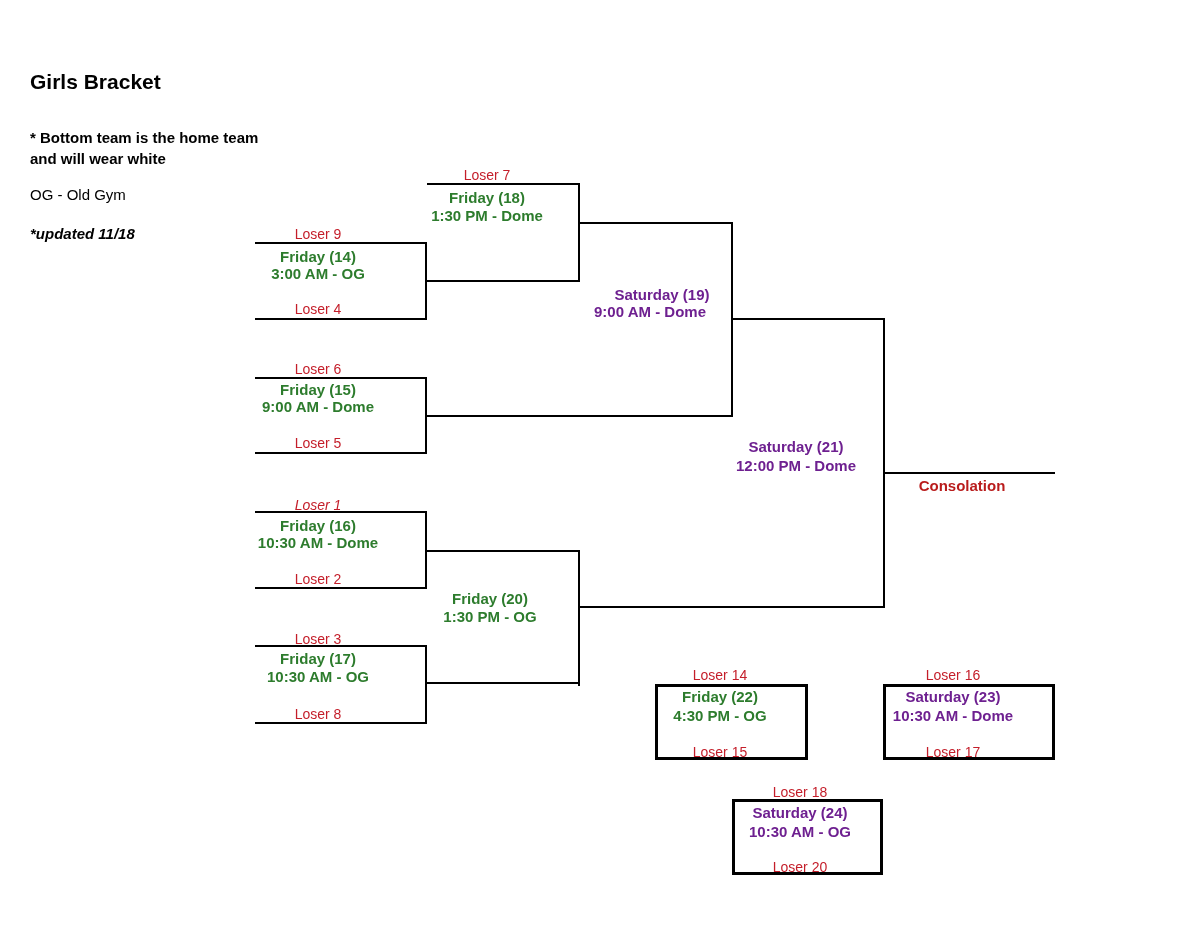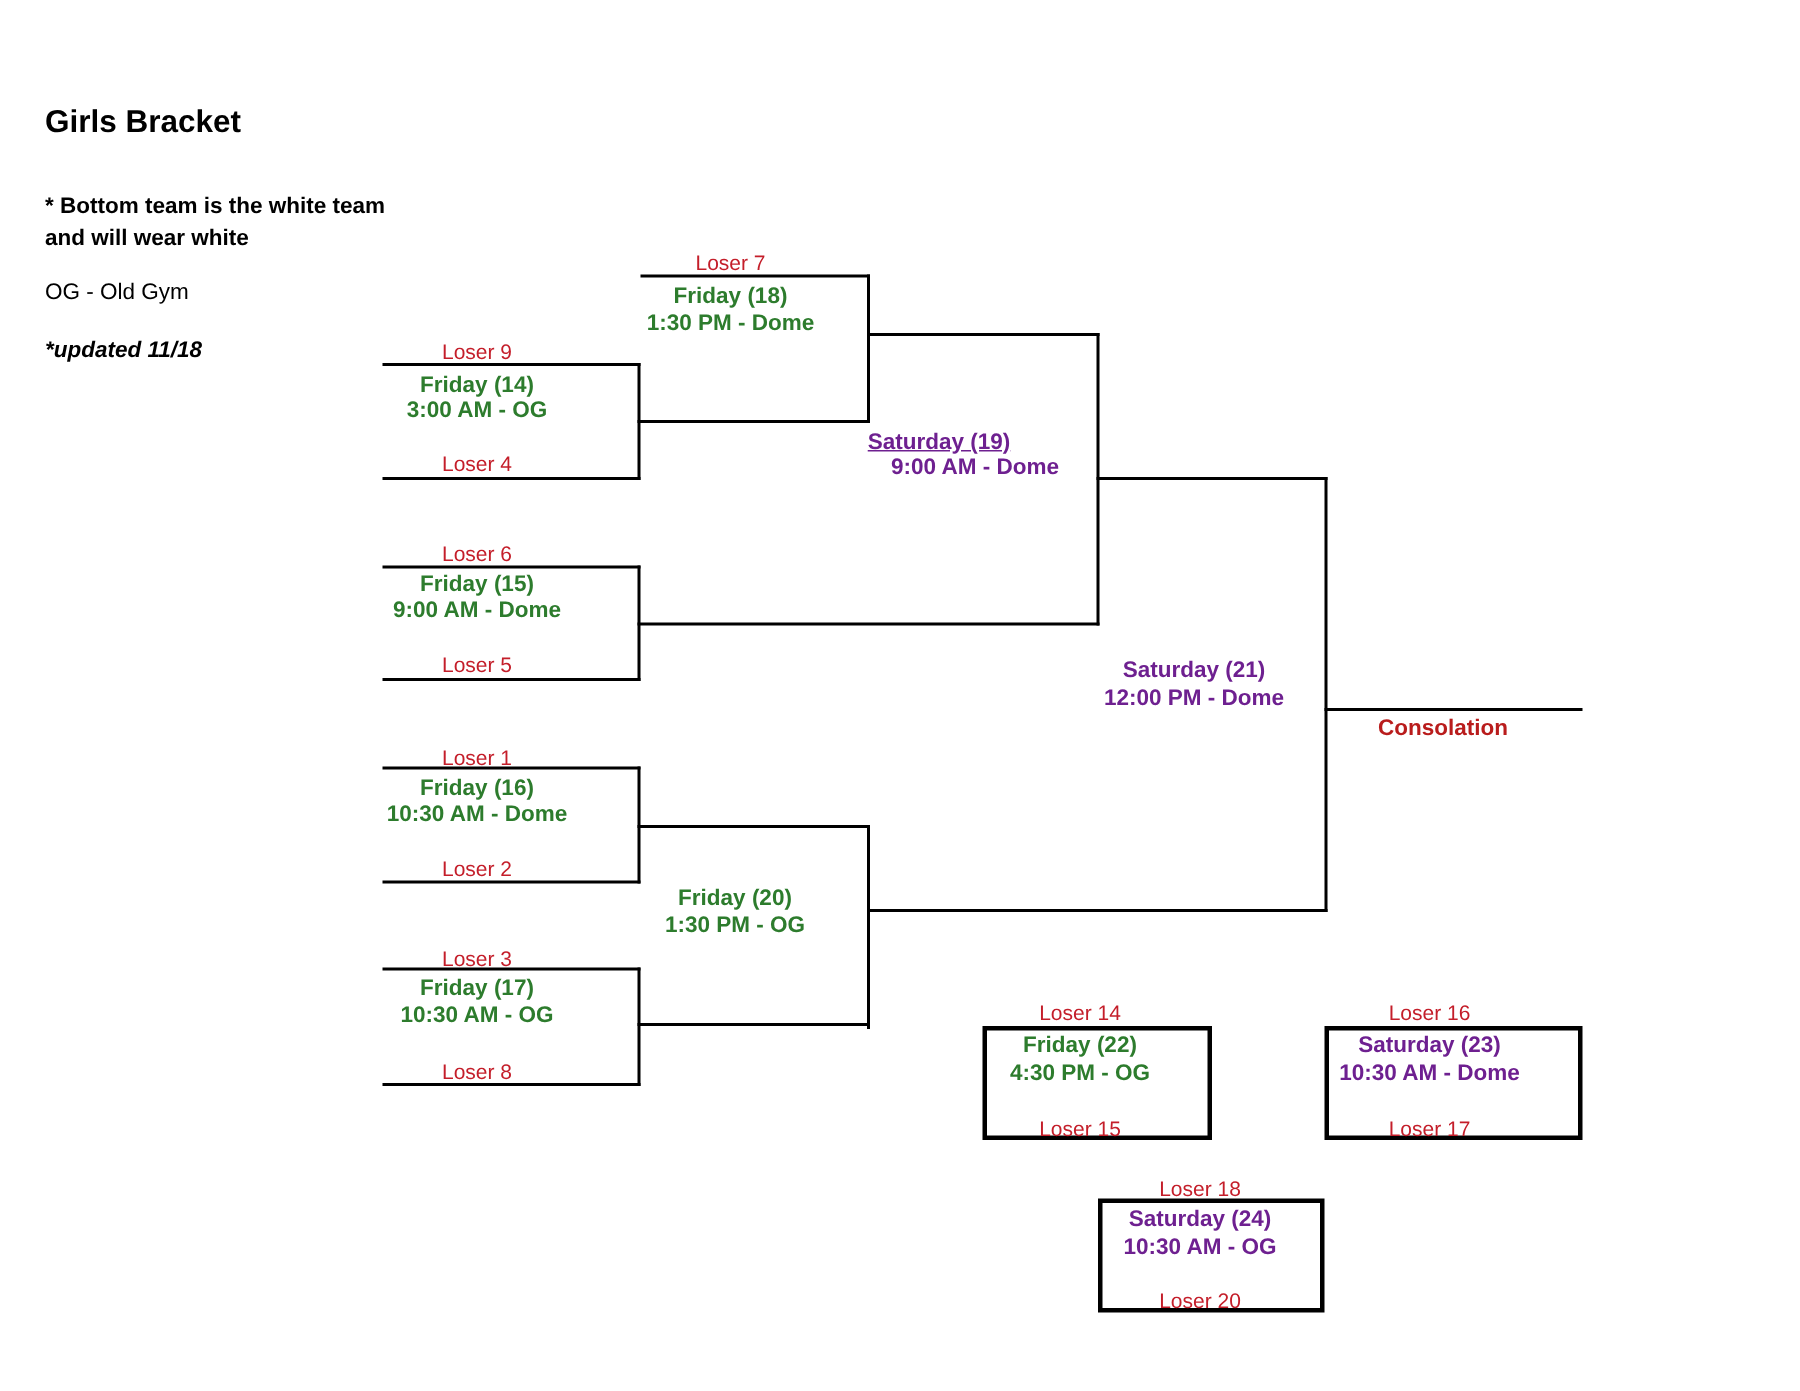--- a/index.html
+++ b/index.html
@@ -26,21 +26,21 @@
   .main-title { font-size:25px; font-weight:bold; }
   .main-dates { font-size:20px; font-weight:bold; margin-top:6px; }
   .consolation-lbl { font-size:15px; font-weight:bold; color:#b91c1c; }
 </style>
 </head>
 <body>
 
 <div class="canvas">
 
   <div class="left-note h-title" style="left:30px; top:70px;">Girls Bracket</div>
-  <div class="left-note h-note" style="left:30px; top:129px;">* Bottom team is the white team</div>
+  <div class="left-note h-note" style="left:30px; top:129px;">* Bottom team is the home team</div>
   <div class="left-note h-note" style="left:30px; top:150px;">and will wear white</div>
   <div class="left-note h-legend" style="left:30px; top:186px;">OG - Old Gym</div>
   <div class="left-note h-updated" style="left:30px; top:225px;">*updated 11/18</div>
 
 
   <div class="match">
     <div class="hline" style="left:255px; top:242px; width:172px;"></div>
     <div class="hline" style="left:255px; top:318px; width:172px;"></div>
     <div class="vline" style="left:425px; top:242px; height:78px;"></div>
     <div class="hline" style="left:425px; top:280px; width:155px;"></div>
@@ -55,21 +55,21 @@
     <div class="vline" style="left:578px; top:183px; height:99px;"></div>
     <div class="hline" style="left:578px; top:222px; width:155px;"></div>
     <div class="lbl team" style="left:487px; top:167px;">Loser 7</div>
     <div class="lbl game friday" style="left:487px; top:189px;">Friday (18)</div>
     <div class="lbl game friday" style="left:487px; top:207px;">1:30 PM - Dome</div>
   </div>
 
   <div class="match">
     <div class="vline" style="left:731px; top:222px; height:195px;"></div>
     <div class="hline" style="left:731px; top:318px; width:154px;"></div>
-    <div class="lbl game saturday" style="left:626px; top:286px;text-decoration:underline;">Saturday (19)</div>
+    <div class="lbl game saturday" style="left:662px; top:286px;">Saturday (19)</div>
     <div class="lbl game saturday" style="left:650px; top:303px;">9:00 AM - Dome</div>
   </div>
 
   <div class="match">
     <div class="hline" style="left:255px; top:377px; width:172px;"></div>
     <div class="hline" style="left:255px; top:452px; width:172px;"></div>
     <div class="vline" style="left:425px; top:377px; height:77px;"></div>
     <div class="hline" style="left:425px; top:415px; width:308px;"></div>
     <div class="lbl team" style="left:318px; top:361px;">Loser 6</div>
     <div class="lbl game friday" style="left:318px; top:381px;">Friday (15)</div>
@@ -83,21 +83,21 @@
     <div class="lbl game saturday" style="left:796px; top:438px;">Saturday (21)</div>
     <div class="lbl game saturday" style="left:796px; top:457px;">12:00 PM - Dome</div>
     <div class="lbl consolation-lbl" style="left:962px; top:477px;">Consolation</div>
   </div>
 
   <div class="match">
     <div class="hline" style="left:255px; top:511px; width:172px;"></div>
     <div class="hline" style="left:255px; top:587px; width:172px;"></div>
     <div class="vline" style="left:425px; top:511px; height:78px;"></div>
     <div class="hline" style="left:425px; top:550px; width:155px;"></div>
-    <div class="lbl team" style="left:318px; top:497px;">Loser 1</div>
+    <div class="lbl team" style="left:318px; top:497px;font-style:italic;">Loser 1</div>
     <div class="lbl game friday" style="left:318px; top:517px;">Friday (16)</div>
     <div class="lbl game friday" style="left:318px; top:534px;">10:30 AM - Dome</div>
     <div class="lbl team" style="left:318px; top:571px;">Loser 2</div>
   </div>
 
   <div class="match">
     <div class="vline" style="left:578px; top:550px; height:136px;"></div>
     <div class="hline" style="left:578px; top:606px; width:307px;"></div>
     <div class="lbl game friday" style="left:490px; top:590px;">Friday (20)</div>
     <div class="lbl game friday" style="left:490px; top:608px;">1:30 PM - OG</div>

